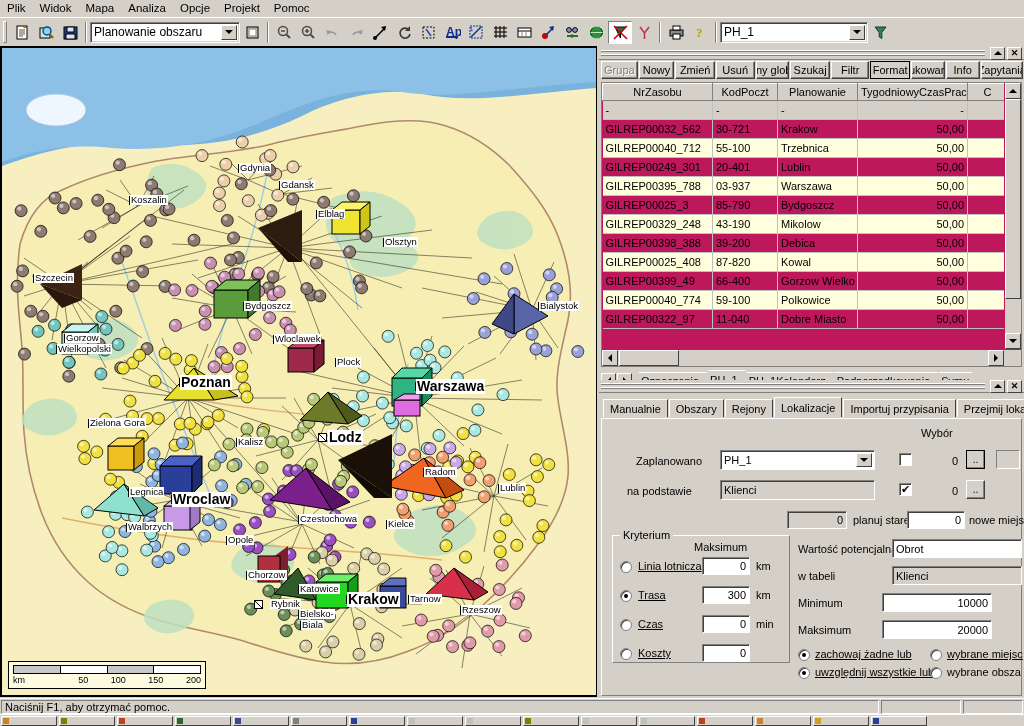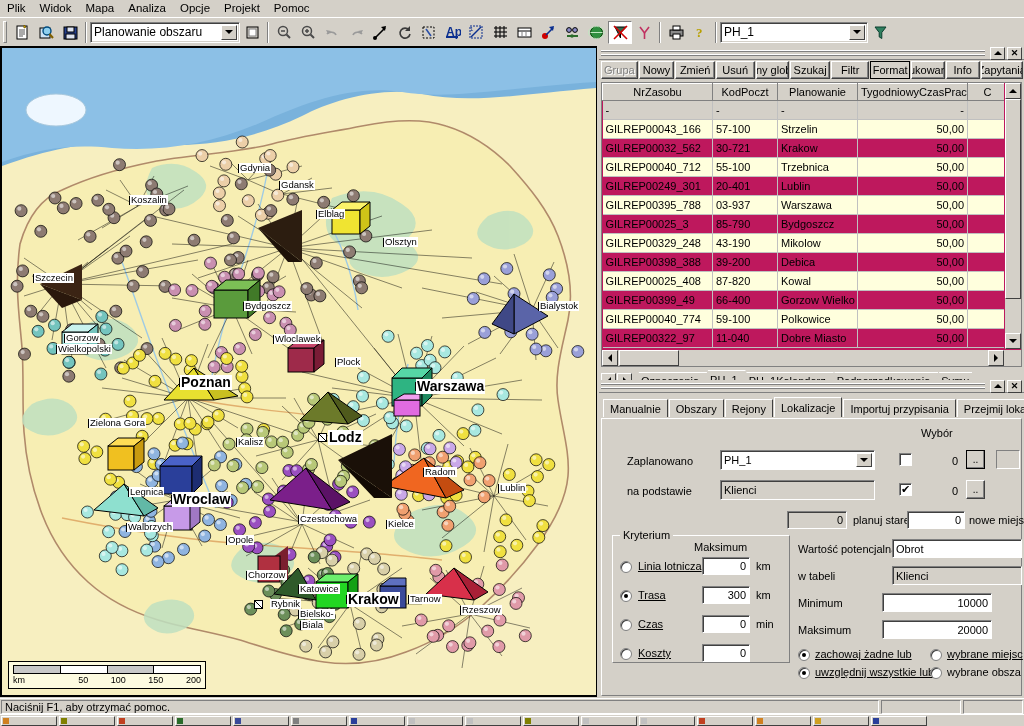--- a/index.html
+++ b/index.html
@@ -2288,27 +2288,20 @@
                 <th>TygodniowyCzasPracy</th>
                 <th>C</th>
               </tr>
             </thead>
           <tbody id="gridbody">
               <tr class="filterrow">
                 <td>-</td>
                 <td>-</td>
                 <td>-</td>
                 <td class="num">-</td>
-                <td></td>
-              </tr>
-              <tr class="alt">
-                <td>GILREP00043_166</td>
-                <td>57-100</td>
-                <td>Strzelin</td>
-                <td class="num">50,00</td>
                 <td></td>
               </tr>
               <tr>
                 <td>GILREP00032_562</td>
                 <td>30-721</td>
                 <td>Krakow</td>
                 <td class="num">50,00</td>
                 <td></td>
               </tr>
               <tr class="alt">
@@ -2438,21 +2431,21 @@
           <div class="ptab active">Lokalizacje</div>
           <div class="ptab">Importuj przypisania</div>
           <div class="ptab">Przejmij lokalizacj</div>
         </div>
     </div>
 
     <div id="propbody">
 
       <span class="lbl" style="left:319px; top:8px;">Wybór</span>
 
-      <span class="lbl" style="left:25px; top:36px;">Zaplanowano</span>
+      <span class="lbl" style="left:34px; top:36px;">Zaplanowano</span>
       <div class="txtbox" style="left:118px; top:31px; width:155px; height:20px;">
         <span>PH_1</span>
         <span class="arrowbtn" style="position:absolute;right:2px;top:2px;width:16px;height:14px;background:#d4d0c8;border:1px solid #fff;border-right-color:#404040;border-bottom-color:#404040;display:flex;align-items:center;justify-content:center;">
             <i class="dn-tri"></i>
           </span>
       </div>
       <div class="cbox" style="left:297px; top:34px;"></div>
       <span class="lbl" style="left:350px; top:36px;">0</span>
       <div class="smbtn focus" style="left:364px; top:31px; width:19px; height:19px;">..</div>
       <div style="position:absolute;left:394px;top:31px;width:24px;height:19px;border-left:1px solid #808080;border-top:1px solid #808080;border-right:1px solid #fff;border-bottom:1px solid #fff;"></div>

